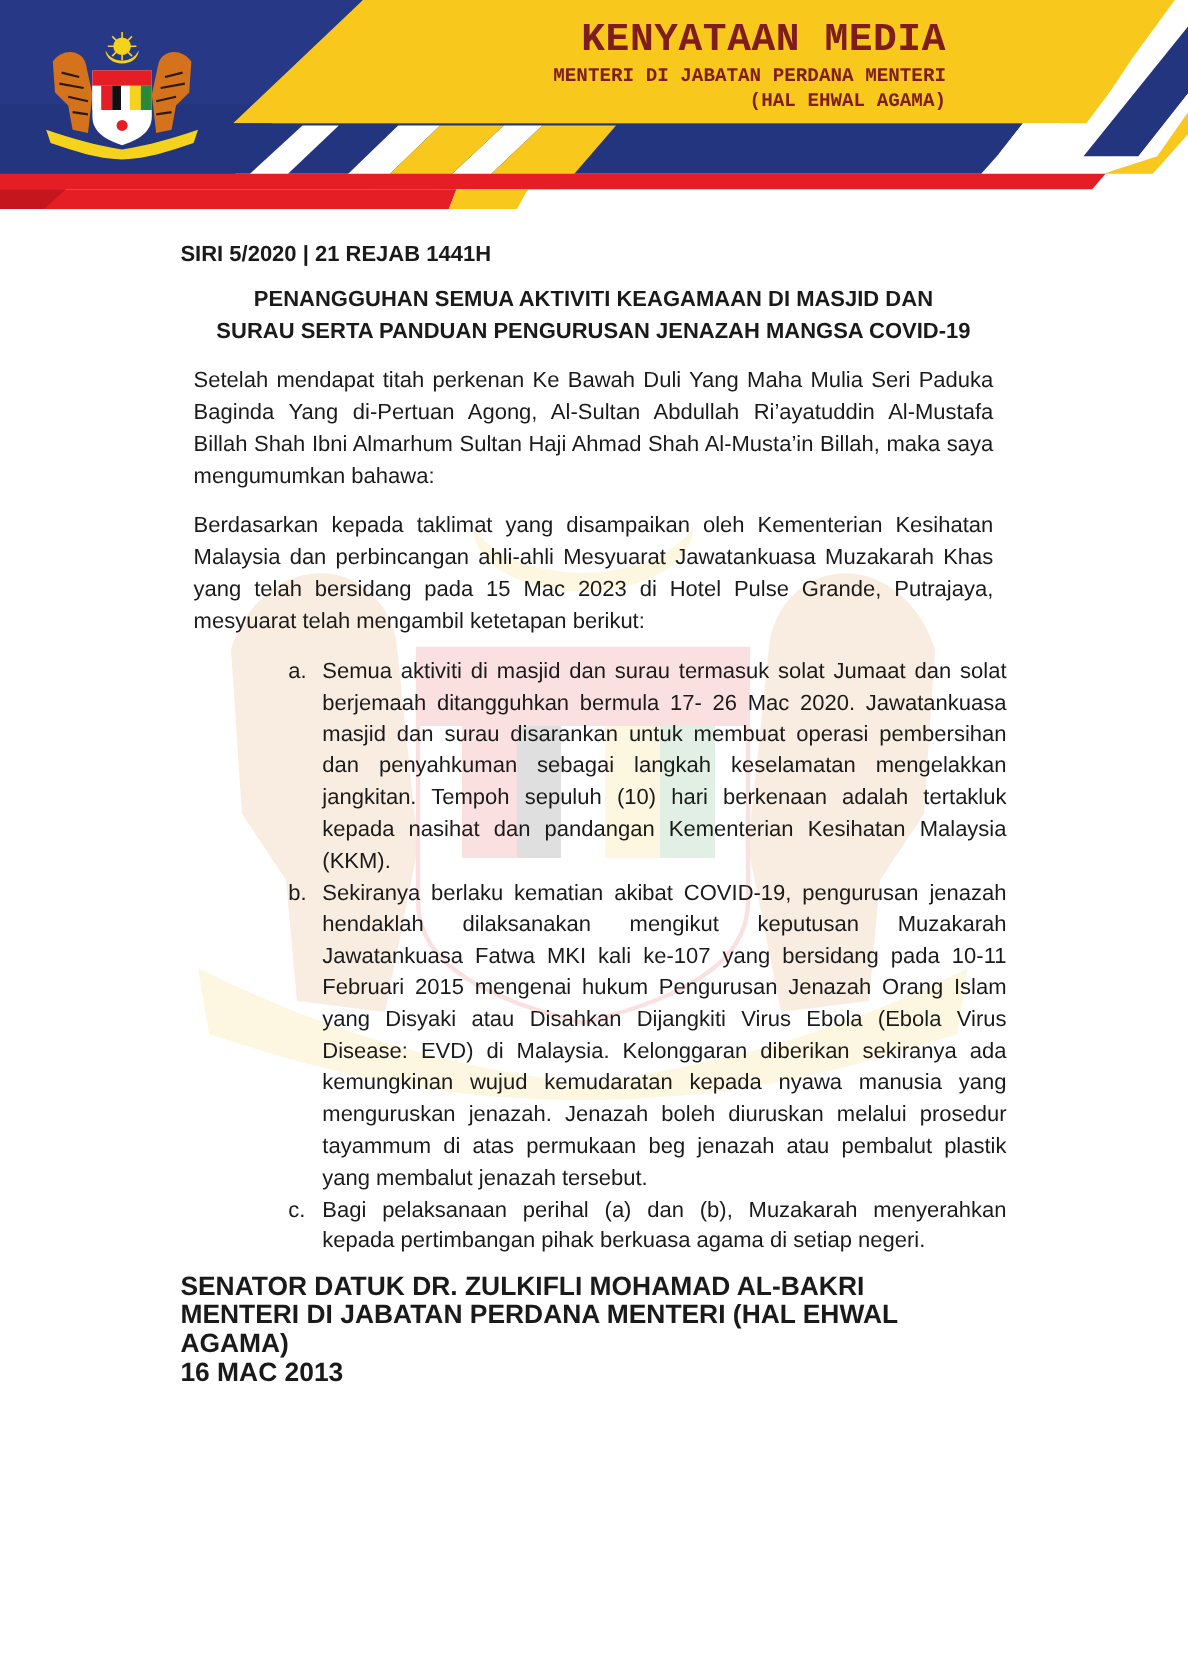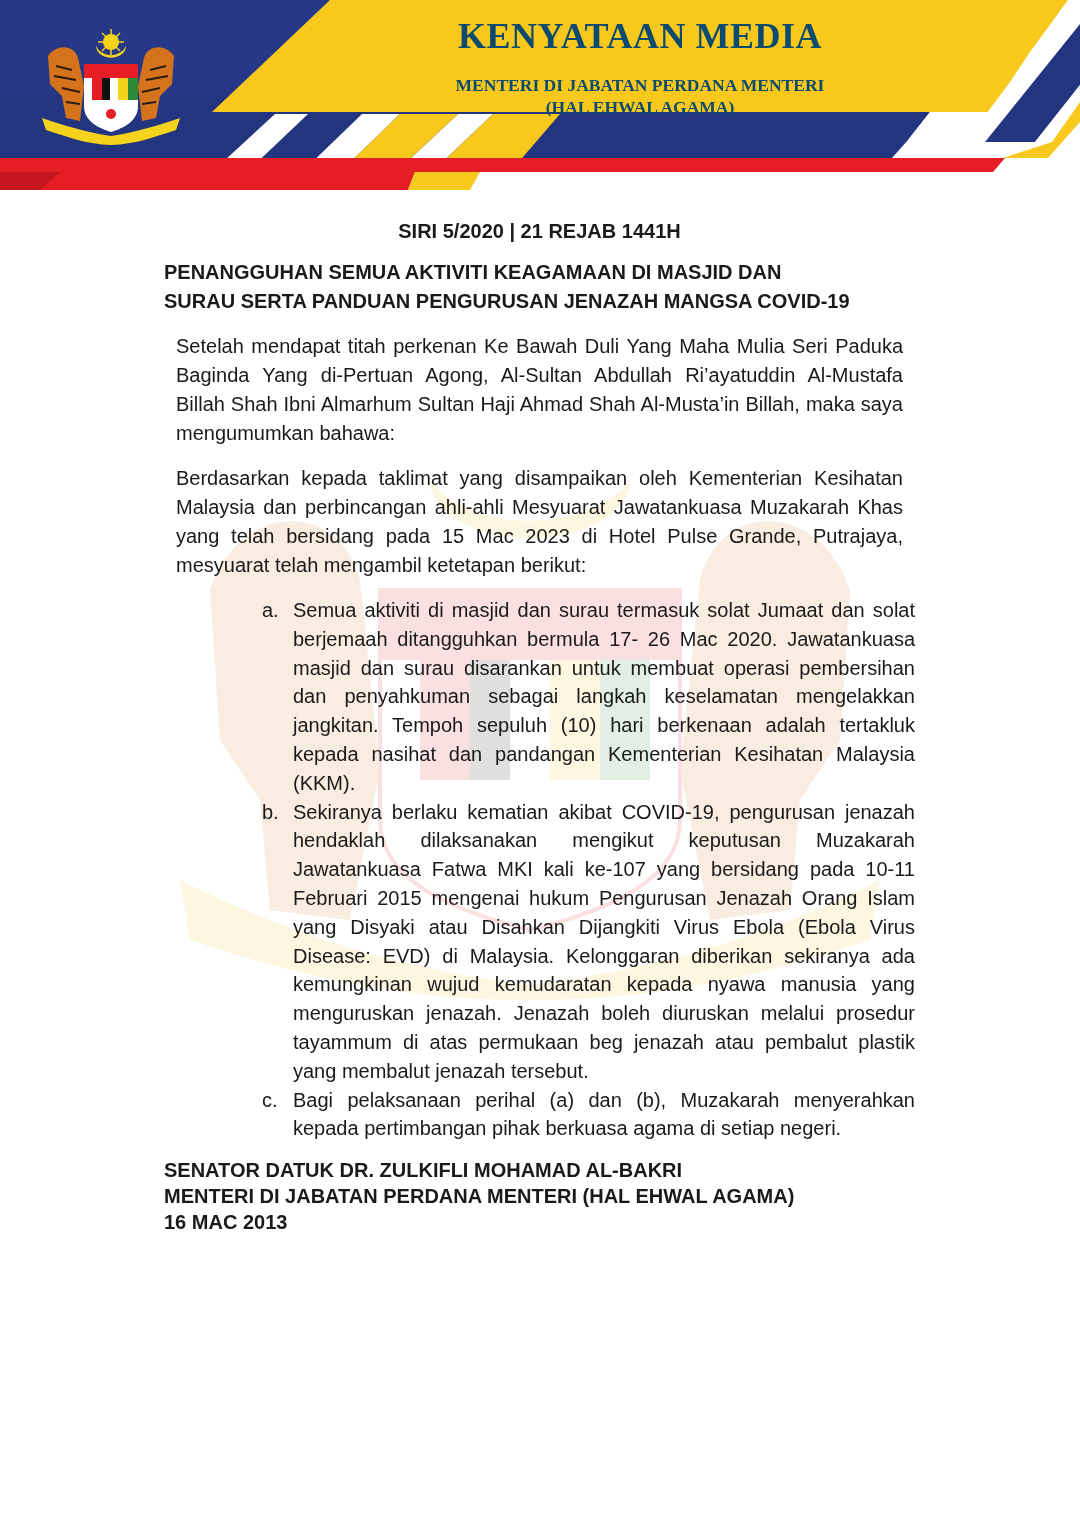--- a/index.html
+++ b/index.html
@@ -2,40 +2,40 @@
 <html><head>
   <meta charset="utf-8">
   <style>
     html, body { margin: 0; padding: 0; background: #ffffff; }
     body { width: 1080px; height: 1527px; position: relative; overflow: hidden; font-family: "Liberation Sans", sans-serif; color: #1a1a1a; }
 
     
     .banner { position: absolute; left: 0; top: 0; width: 1080px; height: 195px; overflow: hidden; }
     .banner svg.bg { position: absolute; left: 0; top: 0; }
     .crest { position: absolute; left: 36px; top: 26px; width: 150px; height: 120px; }
-    .banner-title { position: absolute; left: 420px; top: 14px; width: 440px; text-align: center; font-family: Liberation Serif, serif; font-weight: bold; color: #0c4a6e; }
+    .banner-title { position: absolute; left: 420px; top: 14px; width: 440px; text-align: right; font-family: Liberation Mono, monospace; font-weight: bold; color: #7f1d1d; }
     .banner-title .t1 { font-size: 36px; letter-spacing: 0.5px; line-height: 44px; }
-    .banner-title .t2 { font-size: 17.5px; line-height: 22px; margin-top: 16px; }
+    .banner-title .t2 { font-size: 17.5px; line-height: 22px; margin-top: 1px; }
     .banner-title .t3 { font-size: 17.5px; line-height: 22px; }
 
     
     .watermark { position: absolute; left: 180px; top: 440px; width: 700px; height: 560px; opacity: 0.13; pointer-events: none; }
 
     
     .doc { position: absolute; left: 164px; top: 215px; width: 751px; }
-    .series { text-align: center; font-weight: bold; font-size: 20px; line-height: 28px; margin: 2px 0 0 0; }
-    .heading { text-align: left; font-weight: bold; font-size: 20px; line-height: 29px; margin: 13px 0 0 0; }
+    .series { text-align: left; font-weight: bold; font-size: 20px; line-height: 28px; margin: 2px 0 0 0; }
+    .heading { text-align: center; font-weight: bold; font-size: 20px; line-height: 29px; margin: 13px 0 0 0; }
     p.para { margin: 12px; font-size: 20px; line-height: 29px; text-align: justify; }
     .p1 { margin-top: 16px !important; }
     .p2 { margin-top: 16px !important; }
     ol.points { list-style: none; margin: 16px 0 0 0; padding: 0 0 0 92px; }
     ol.points li { position: relative; padding-left: 37px; font-size: 20px; line-height: 28.8px; text-align: justify; }
     ol.points li .marker { position: absolute; left: 6px; top: 0; }
     .p3 { margin-top: 15px !important; }
-    .signature { margin-top: 14px; font-weight: bold; font-size: 20px; line-height: 26px; }
+    .signature { margin-top: 14px; font-weight: bold; font-size: 24px; line-height: 26px; }
   </style>
 </head>
 <body>
 
 <div class="banner">
   <svg class="bg" width="1080" height="195" viewBox="0 0 1080 195">
     <rect x="0" y="0" width="1080" height="195" fill="#ffffff"></rect>
 
     <polygon points="0,0 330,0 205,170 0,170" fill="#24357f"></polygon>
     <polygon points="0,0 330,0 260,95 0,95" fill="#2a3b8a" opacity="0.6"></polygon>

